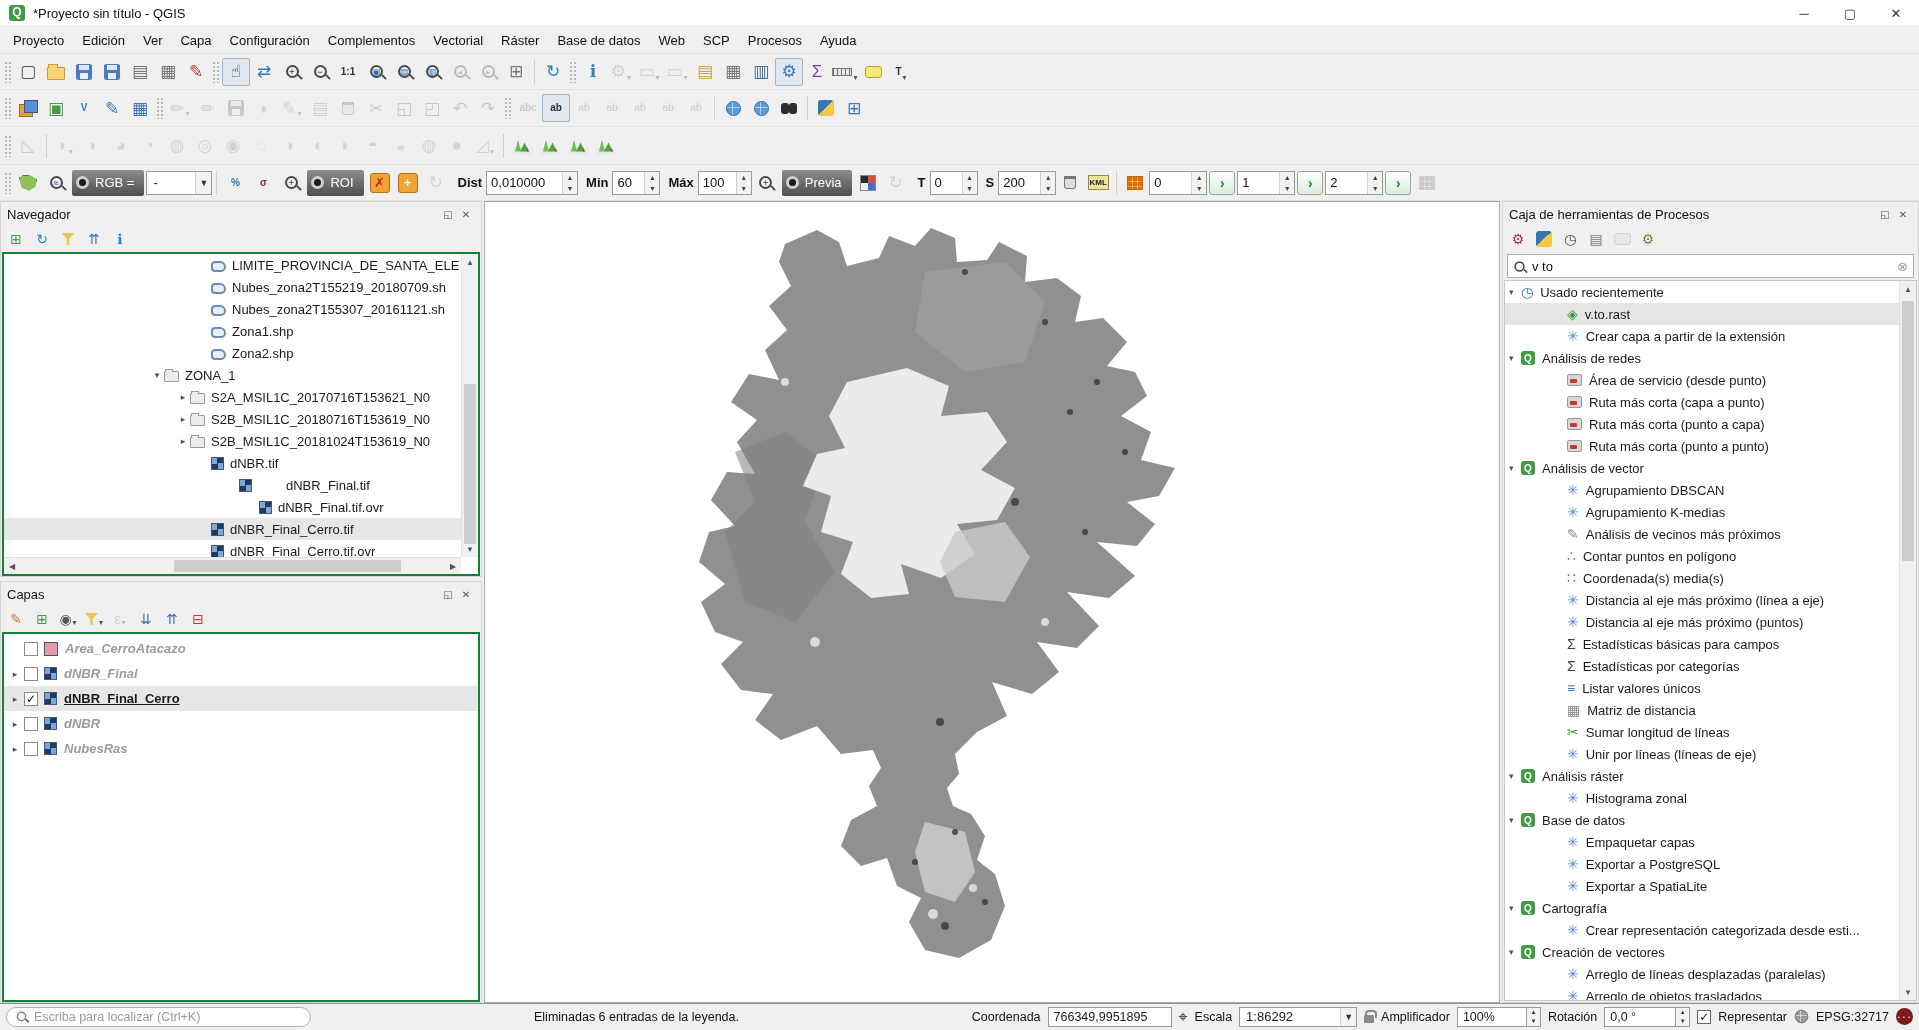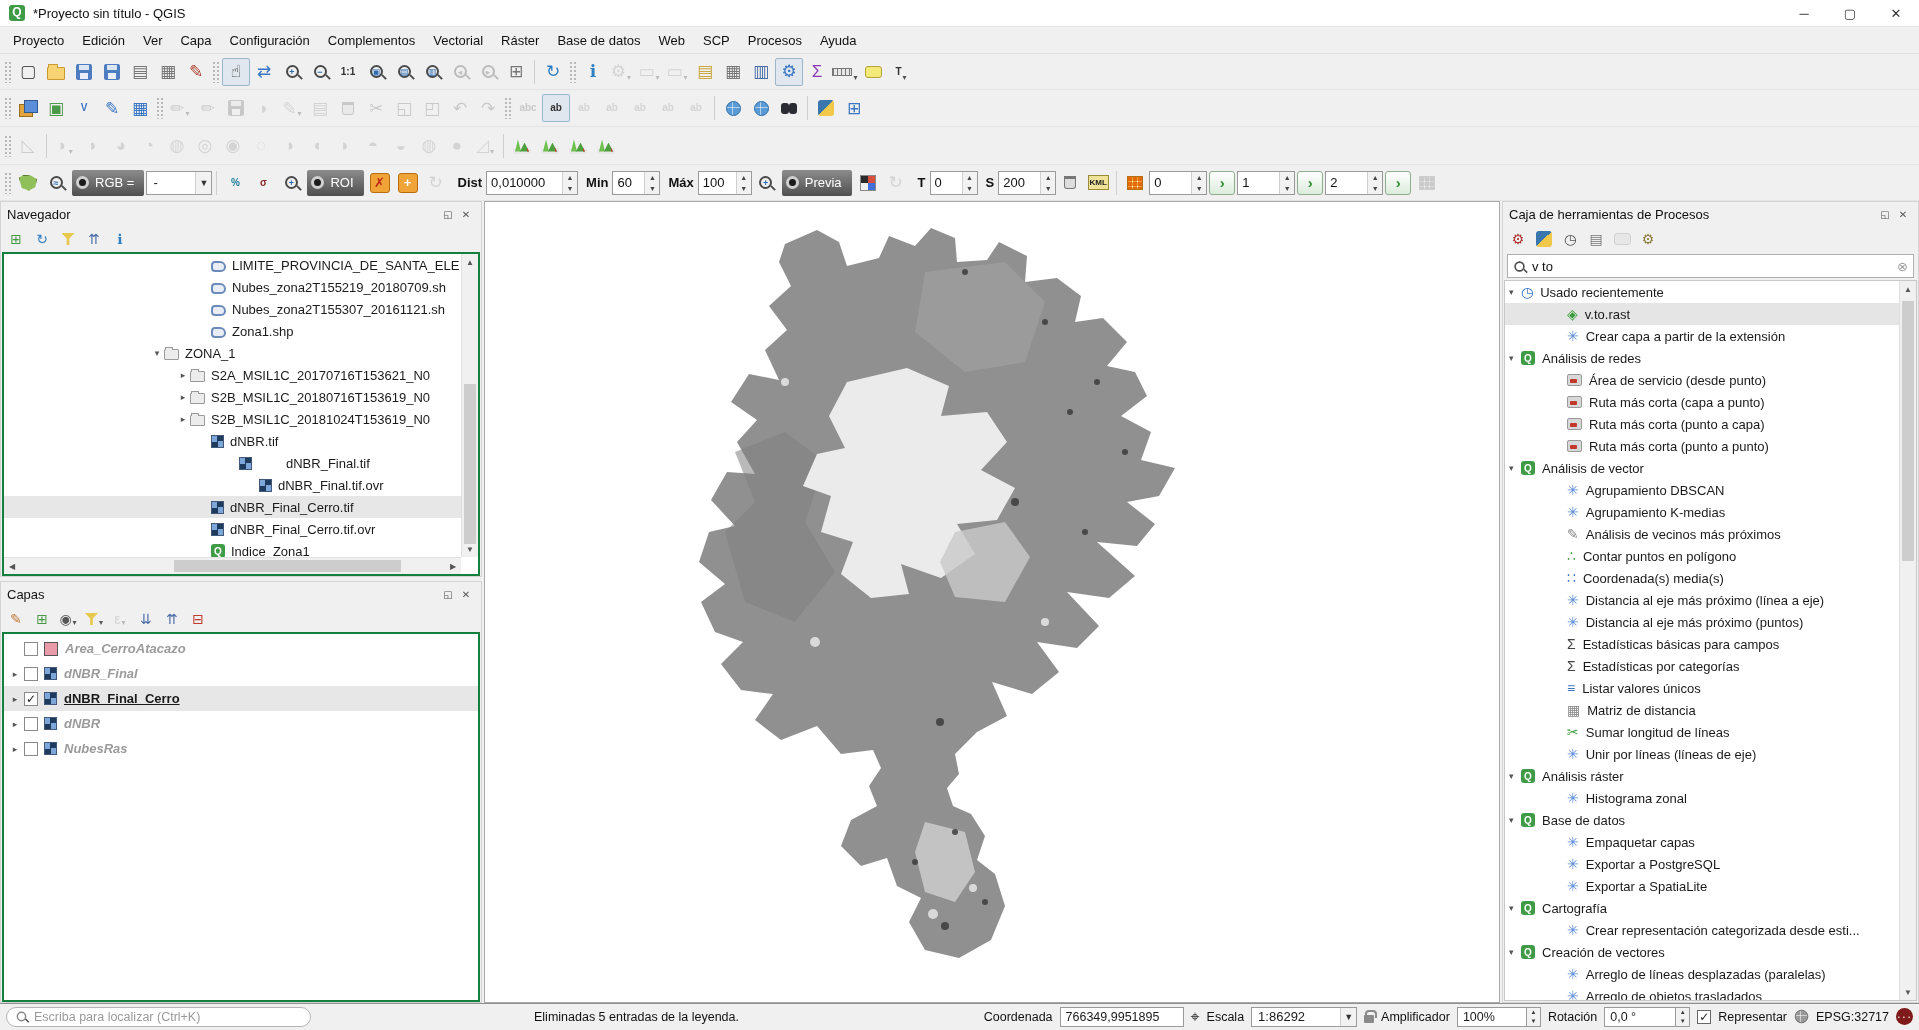--- a/index.html
+++ b/index.html
@@ -635,20 +635,27 @@
               </span>
               <span class="lbl">Nubes_zona2T155307_20161121.sh</span>
             </div>
             <div class="trow" style="padding-left: 193px;">
               <span class="exp"></span>
               <span class="ticon">
                 <span class="ic-shp"></span>
               </span>
               <span class="lbl">Zona1.shp</span>
             </div>
+            <div class="trow" style="padding-left: 193px;">
+              <span class="exp"></span>
+              <span class="ticon">
+                <span class="ic-shp"></span>
+              </span>
+              <span class="lbl">Zona2.shp</span>
+            </div>
             <div class="trow" style="padding-left: 146px;">
               <span class="exp">▾</span>
               <span class="ticon">
                 <span class="ic-folder-sm"></span>
               </span>
               <span class="lbl">ZONA_1</span>
             </div>
             <div class="trow" style="padding-left: 172px;">
               <span class="exp">▸</span>
               <span class="ticon">
@@ -1102,27 +1109,27 @@
       </div>
     </div>
   </div>
 </div>
 
 <div class="statusbar">
   <div class="locator">
     <span class="ic-mag" style="transform:scale(.75);border-color:#888"></span>
     <span class="ph">Escriba para localizar (Ctrl+K)</span>
   </div>
-  <span class="sb-msg">Eliminadas 5 entradas de la leyenda.</span>
+  <span class="sb-msg">Eliminadas 6 entradas de la leyenda.</span>
   <div class="sb-right">
     <span class="sb-lab">Coordenada</span>
     <span class="sb-field" style="width:124px">766349,9951895</span>
     <span class="glyph-ic" style="font-size:16px;color:#333">⌖</span>
     <span class="sb-lab">Escala</span>
-    <div class="combo" style="height:20px;width:106px">
+    <div class="combo" style="height:20px;width:118px">
       <span class="cv">1:86292</span>
       <span class="ca" style="line-height:18px">▼</span>
     </div>
     <span class="ic-lock"></span>
     <span class="sb-lab">Amplificador</span>
     <div class="sb-spin">
       <span class="sb-field" style="width:70px">100%</span>
       <span class="arrows">
           <span>▲</span>
           <span>▼</span>

